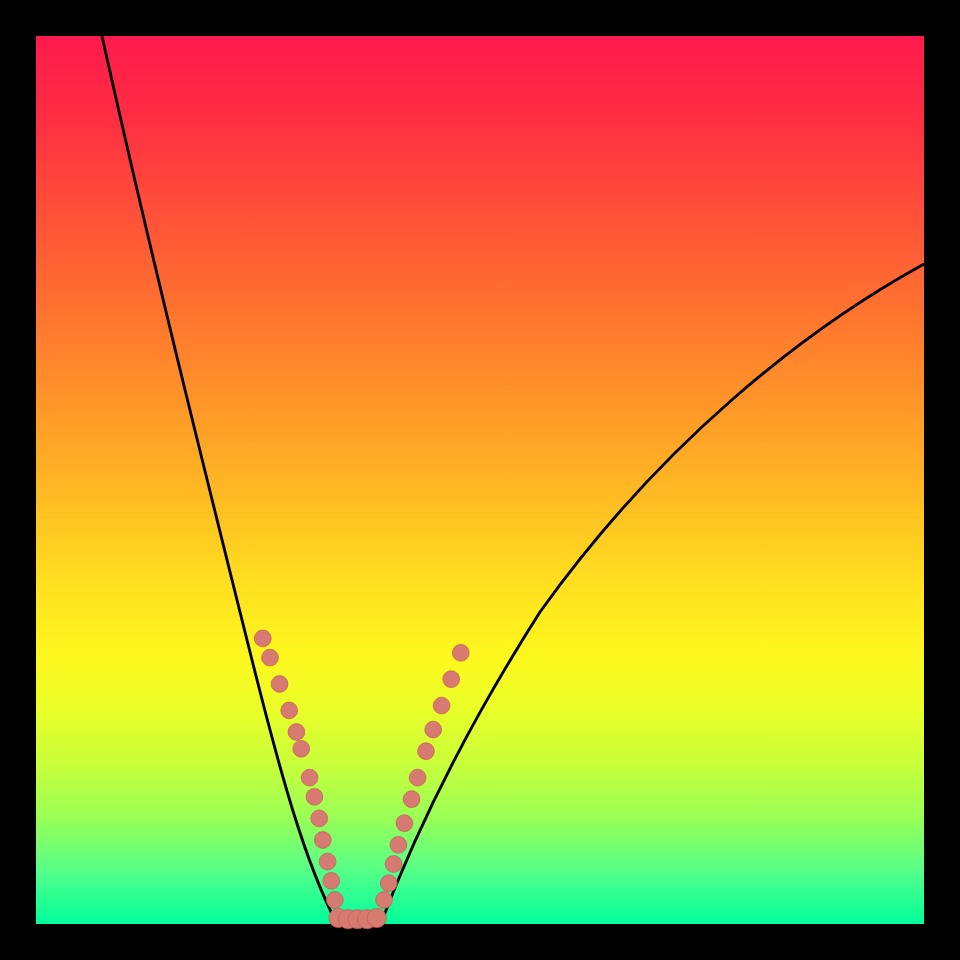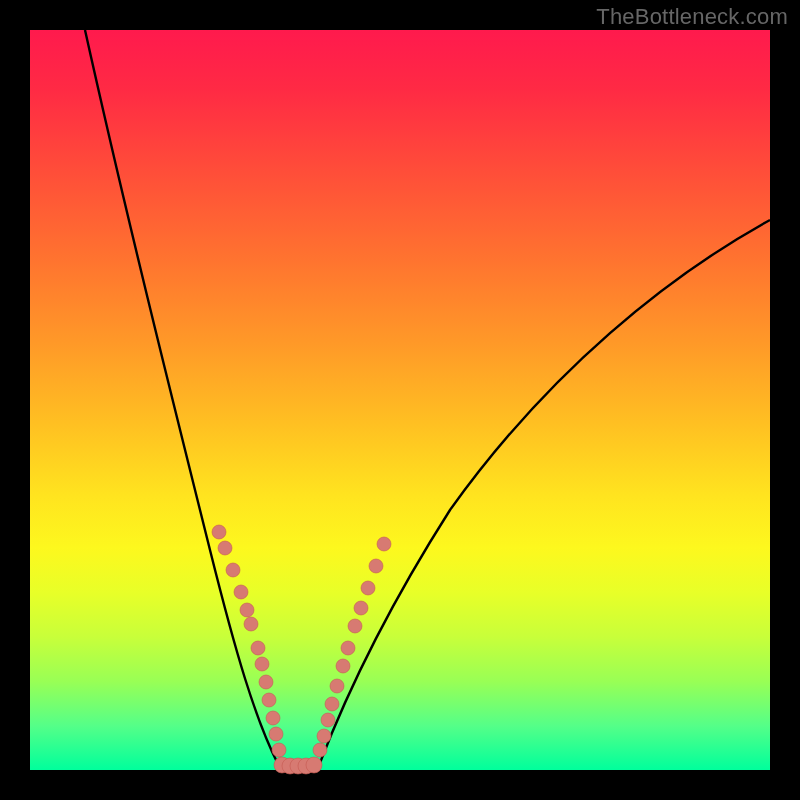--- a/index.html
+++ b/index.html
@@ -140,14 +140,13 @@
         <circle class="bead" cx="313" cy="636" r="7"></circle>
         <circle class="bead" cx="318" cy="618" r="7"></circle>
         <circle class="bead" cx="325" cy="596" r="7"></circle>
         <circle class="bead" cx="331" cy="578" r="7"></circle>
         <circle class="bead" cx="338" cy="558" r="7"></circle>
         <circle class="bead" cx="346" cy="536" r="7"></circle>
         <circle class="bead" cx="354" cy="514" r="7"></circle>
       </g>
     </svg>
   </div>
-  <div class="watermark">TheBottleneck.com</div>
 </div>
 
 </body></html>

